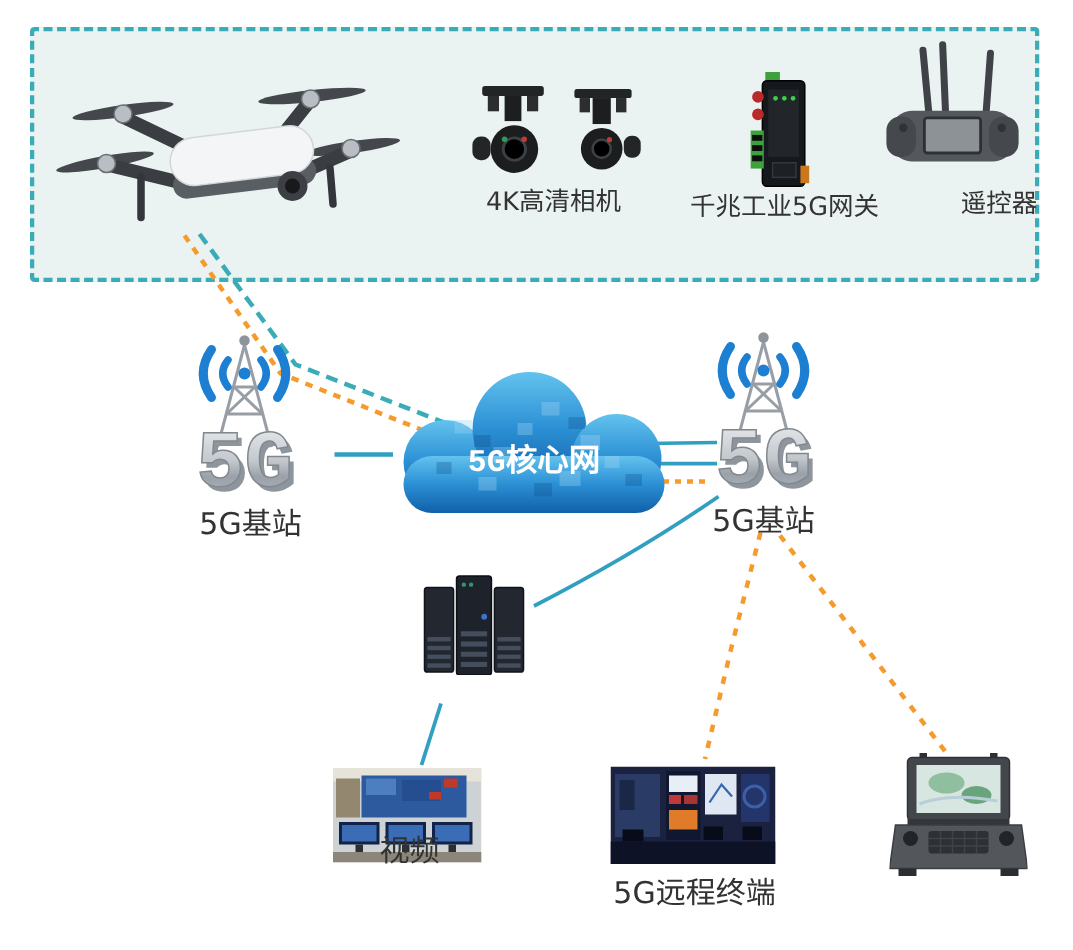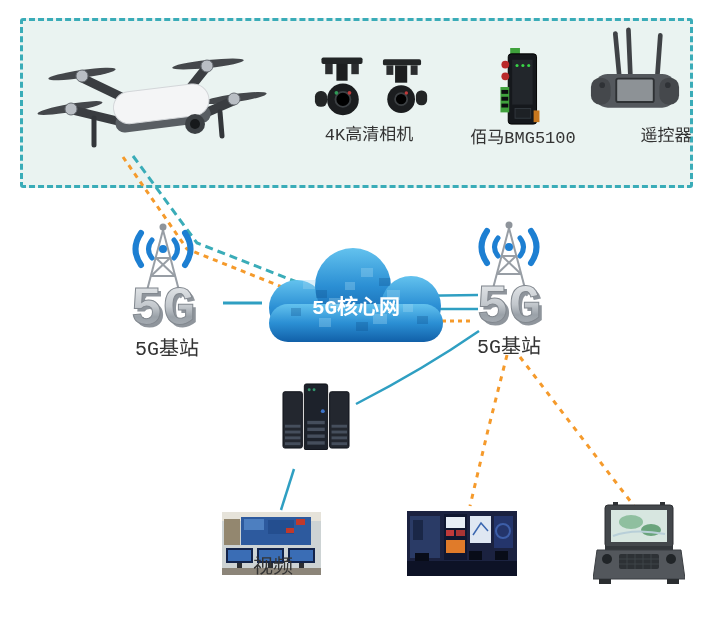--- a/index.html
+++ b/index.html
@@ -10,21 +10,21 @@
   .airbox{
     position:absolute;left:20px;top:18px;width:673px;height:170px;box-sizing:border-box;
     background:var(--box-fill,#eaf3f1);
     border:3px dashed var(--box-border,#3aacb8);border-radius:3px;
   }
   .lines{position:absolute;left:0;top:0;width:715px;height:633px;}
   .node{position:absolute;font-family:Liberation Mono, monospace;}
   .node svg{display:block;width:100%;height:100%;}
   .lbl{
     position:absolute;transform:translateX(-50%);white-space:nowrap;
-    color:var(--label-text,#333);font-size:20px;line-height:1.15;text-align:center;font-family:Liberation Mono, monospace;
+    color:var(--label-text,#333);font-size:20px;line-height:1.15;text-align:center;
   }
   .lbl.small{font-size:17px;}
   .lbl.two-line{line-height:21px;}
 </style>
 </head>
 <body>
 
 <div class="stage">
 
   <div class="airbox"></div>
@@ -346,20 +346,21 @@
       </g>
       <circle cx="14" cy="57" r="5" fill="#212528"></circle>
       <circle cx="78" cy="57" r="5" fill="#212528"></circle>
       <rect x="6" y="77" width="12" height="5" fill="#2b2e31"></rect>
       <rect x="74" y="77" width="12" height="5" fill="#2b2e31"></rect>
     </svg>
   </div>
 
   <div class="lbl small" style="left:369px;top:126px">4K高清相机</div>
   <div class="lbl small two-line" style="left:523px;top:128px">
-    <div>佰马BMG5100</div>
+    <div>千兆工业5G网关</div>
   </div>
   <div class="lbl small" style="left:666px;top:127px">遥控器</div>
   <div class="lbl" style="left:167px;top:338px">5G基站</div>
   <div class="lbl" style="left:509px;top:336px">5G基站</div>
   <div class="lbl" style="left:273px;top:556px">视频</div>
+  <div class="lbl" style="left:463px;top:584px">5G远程终端</div>
 
 </div>
 
 </body></html>

